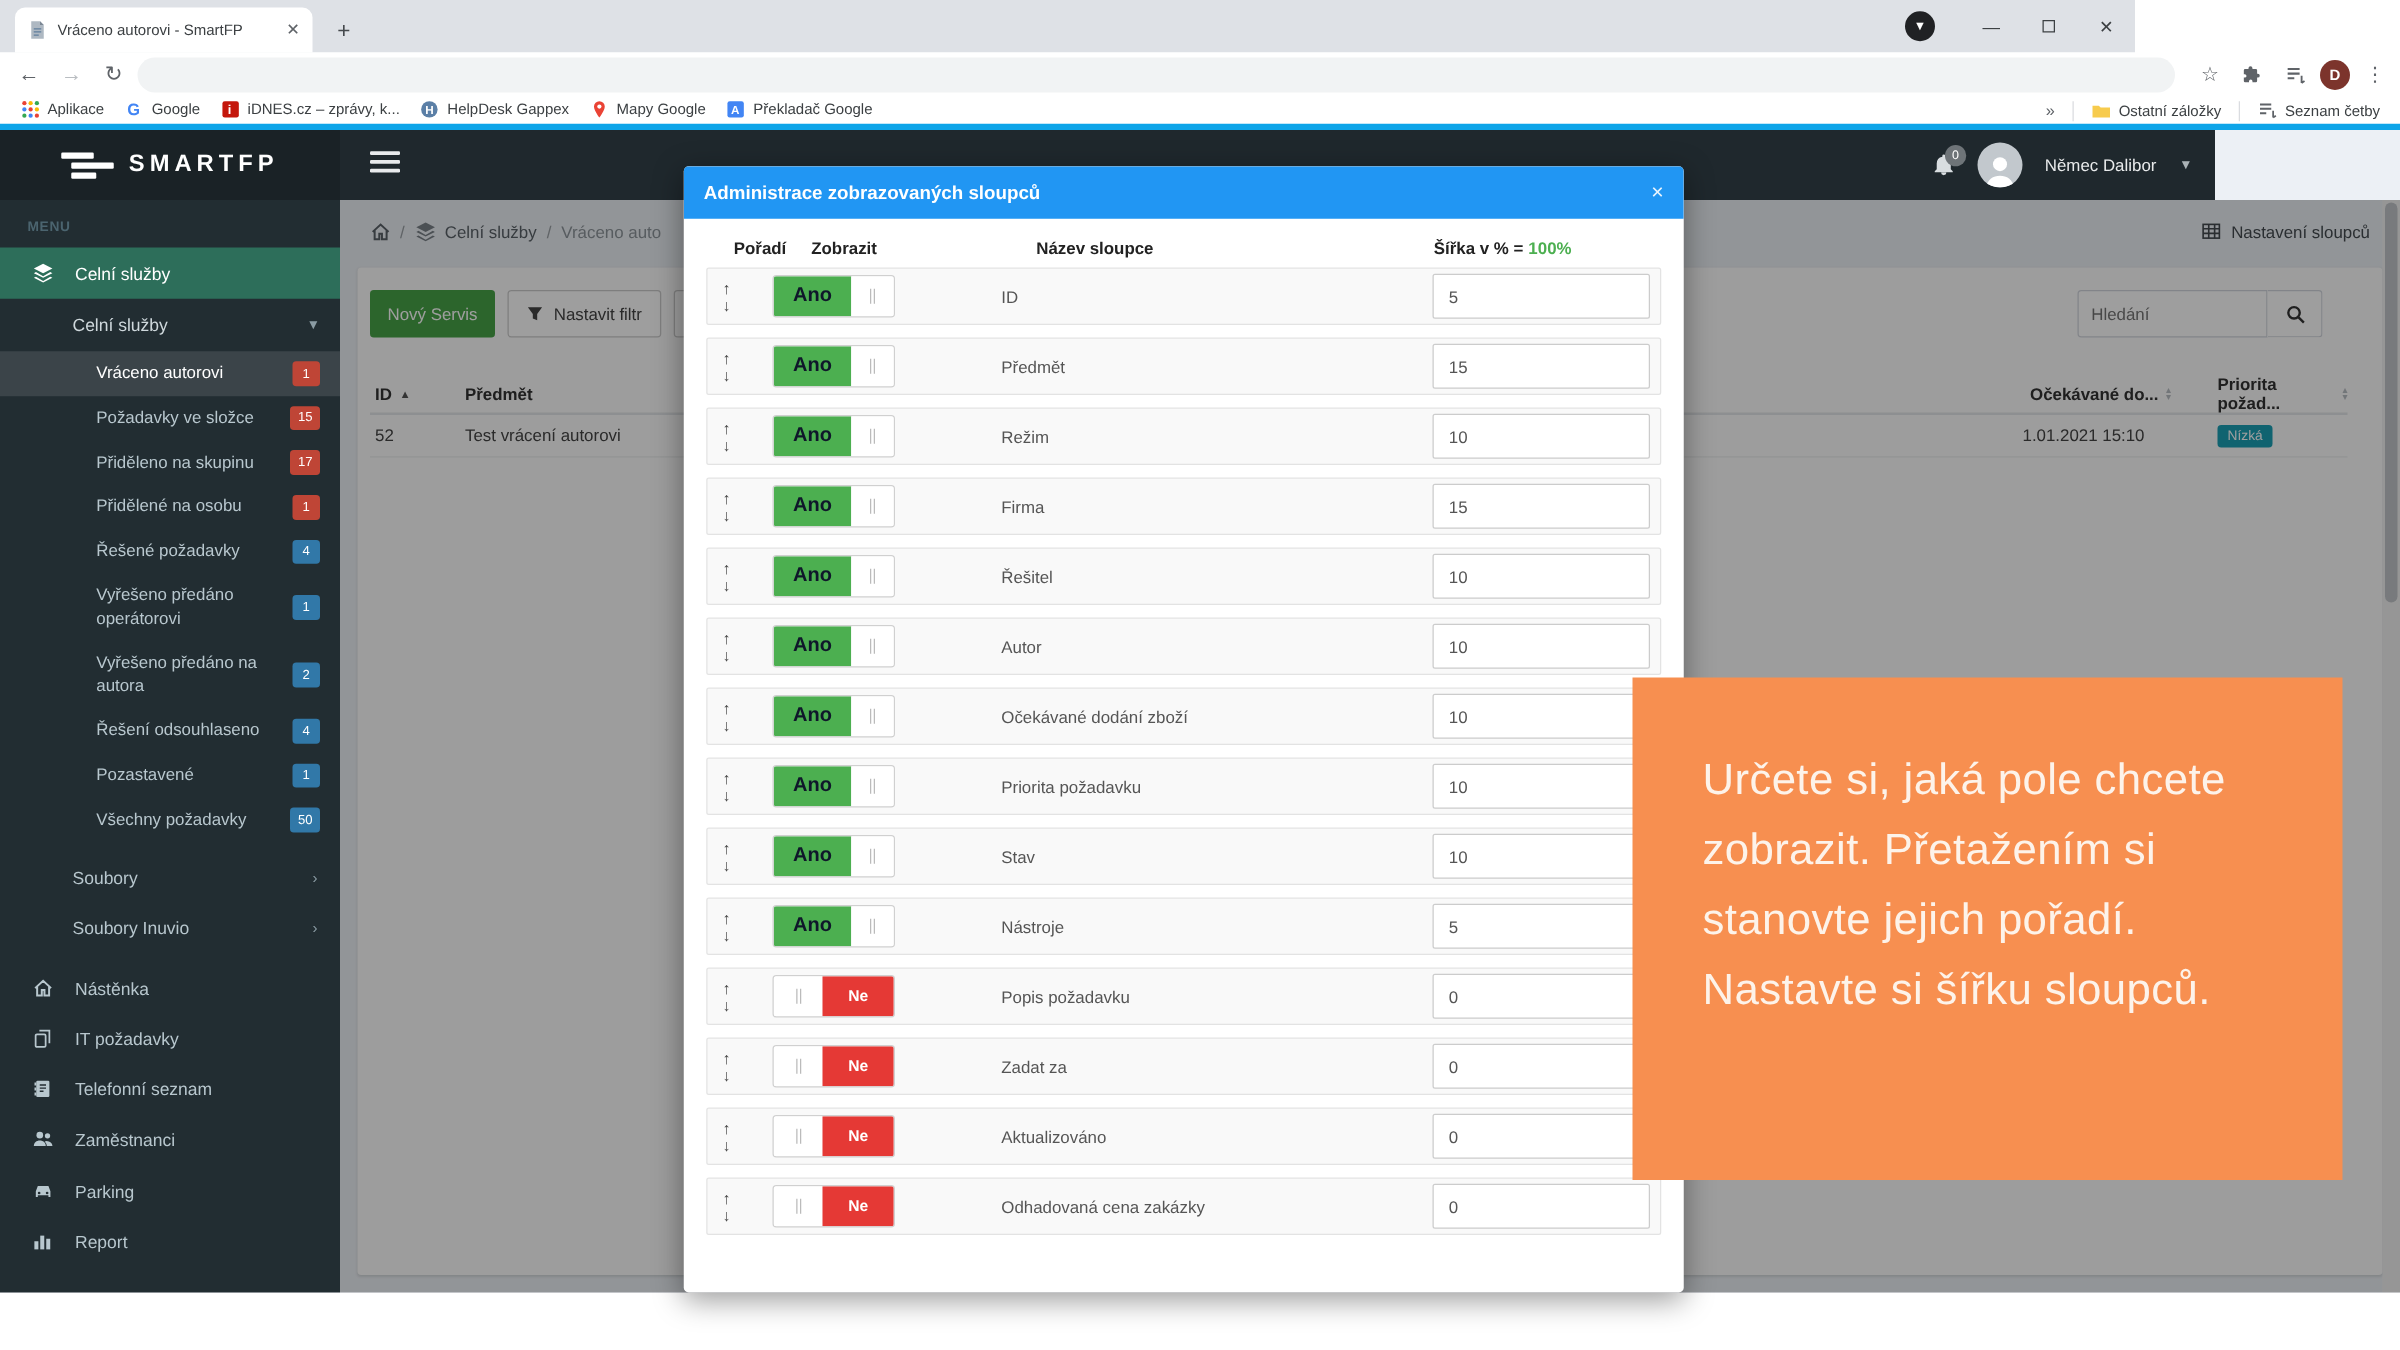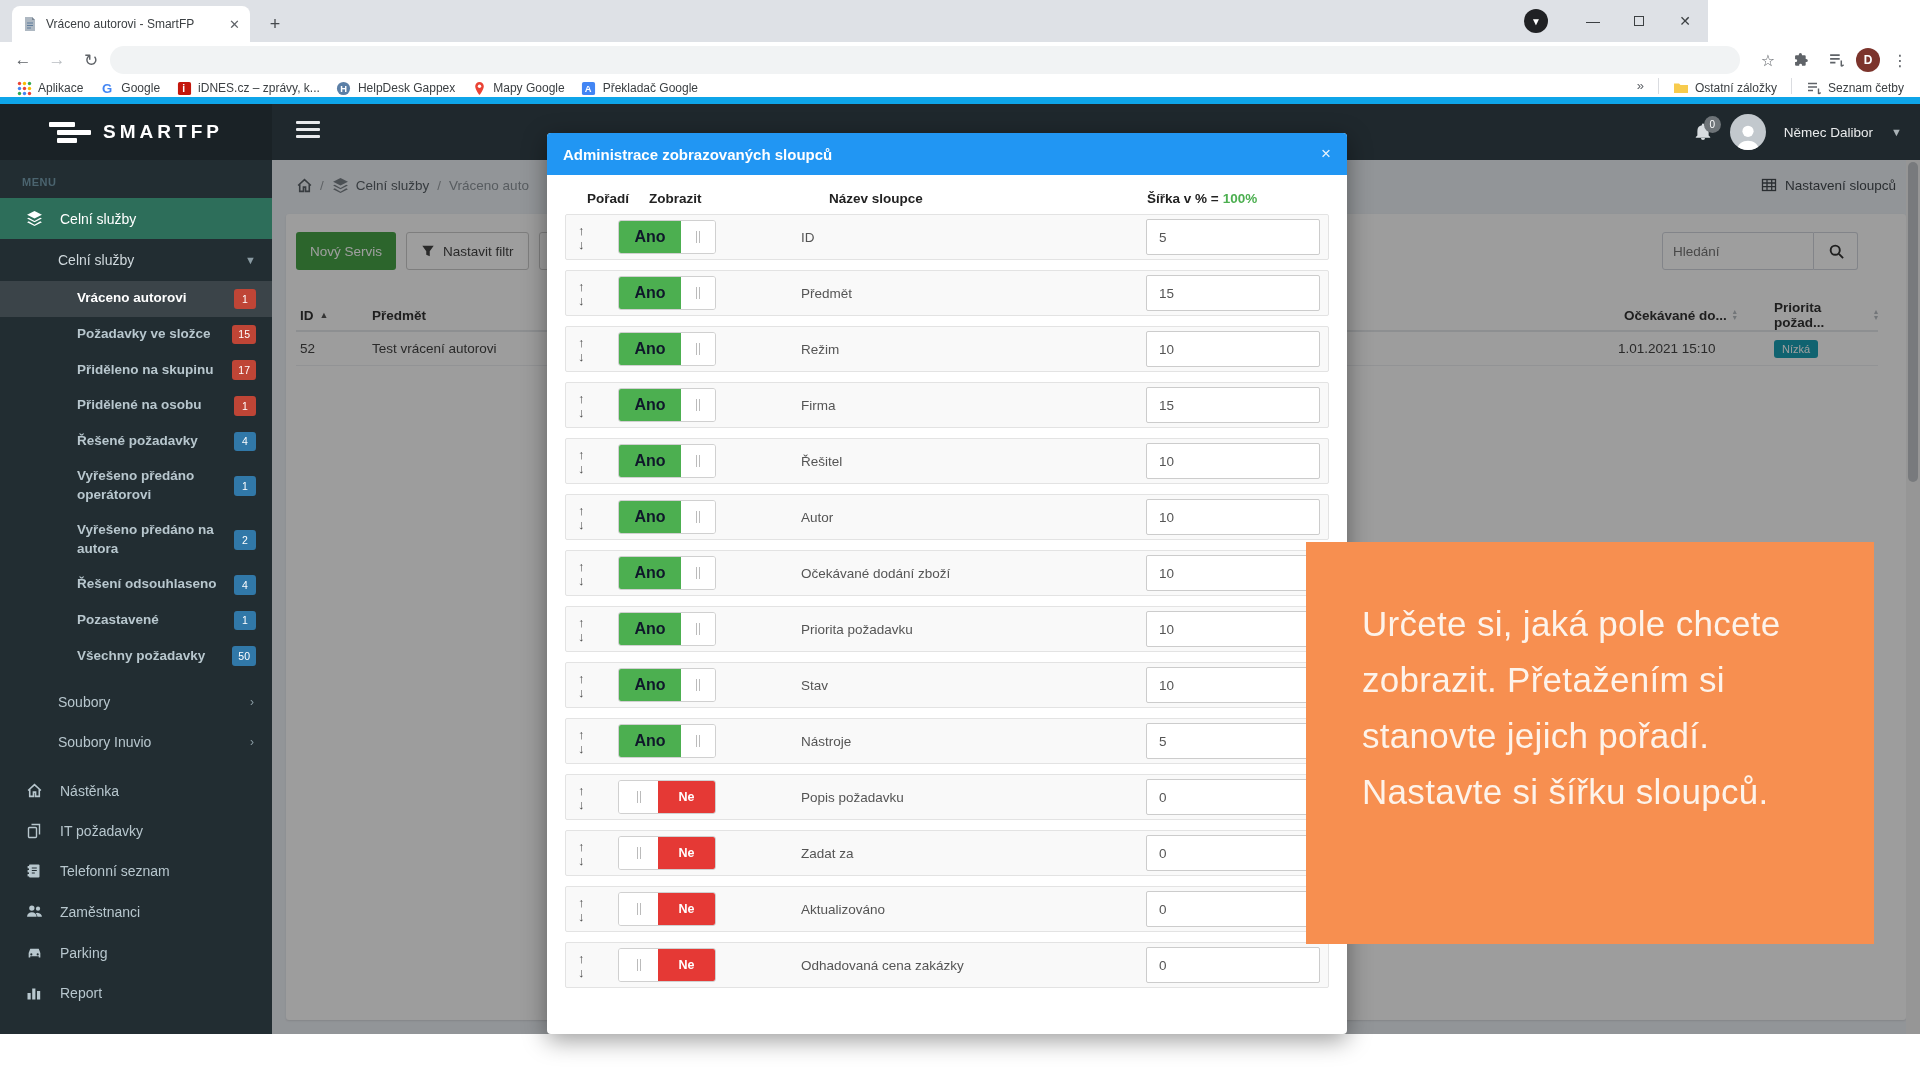--- a/index.html
+++ b/index.html
@@ -27,31 +27,31 @@
     font-size:17px; color:#5f6368; }
   .nbtn.dis { color:#b9bdc1; }
   #addressbar { position:absolute; left:110px; top:46px; width:1630px; height:28px;
     background:#f1f3f4; border-radius:14px; }
   .tb-right { position:absolute; right:6px; top:42px; height:36px; display:flex; align-items:center; gap:6px; }
   .tbi { width:28px; height:28px; display:flex; align-items:center; justify-content:center;
     color:#5f6368; font-size:16px; }
   .profile-dot { width:24px; height:24px; border-radius:50%; background:#7c342c; color:#fff;
     font-size:12px; font-weight:bold; display:flex; align-items:center; justify-content:center; }
   #bookmarks { position:absolute; left:0; top:78px; width:1920px; height:26px; background:#fff;
-    border-bottom:7px solid #0ea5e9; display:flex; align-items:flex-start; padding:0 8px; }
+    border-bottom:5px solid #0ea5e9; display:flex; align-items:center; padding:0 8px; }
   .bm { display:flex; align-items:center; gap:6px; font-size:12px; color:#3c4043;
     padding:2px 8px; border-radius:4px; white-space:nowrap; }
   .bm-ic { width:16px; height:16px; display:flex; align-items:center; justify-content:center; }
   .bm-spacer { flex:1; }
   .bm-sep { width:1px; height:16px; background:#dadce0; margin:0 6px; }
   .overflow-chev { color:#5f6368; font-size:13px; padding:0 8px; }
 
   
   #app { position:absolute; left:0; top:104px; width:1920px; height:930px; background:#ecf0f5; }
-  #navbar { position:absolute; left:0; top:0; width:1920px; height:56px; background:#1f282d; }
+  #navbar { position:absolute; left:0; top:0; width:1772px; height:56px; background:#1f282d; }
   #logo { position:absolute; left:0; top:0; width:272px; height:56px; background:#1a2226;
     display:flex; align-items:center; justify-content:center; gap:12px; }
   .logo-bars { display:flex; flex-direction:column; gap:3px; align-items:flex-start; }
   .logo-bars i { display:block; background:#fff; height:5px; border-radius:1px; }
   .lb1 { width:26px; margin-left:0; } .lb2 { width:34px; margin-left:8px; }
   .lb3 { width:20px; margin-left:8px; }
   .logo-text { color:#fff; font-size:19px; font-weight:bold; letter-spacing:4px; }
   #hamburger { position:absolute; left:296px; top:17px; width:24px; display:flex; flex-direction:column; gap:4px; }
   #hamburger i { height:3px; background:#e8eaec; border-radius:1px; }
   #nav-right { position:absolute; right:18px; top:0; height:56px; display:flex; align-items:center; gap:18px; }
@@ -71,21 +71,21 @@
     color:#b8c7ce; font-size:14px; }
   .side-item .si-ic { width:18px; color:#b8c7ce; flex:none; }
   .side-item.active-green { background:#2d6e5a; color:#fff; }
   .side-item.active-green .si-ic { color:#fff; }
   .section-parent { display:flex; align-items:center; padding:13px 16px 13px 58px;
     color:#cfd8dc; font-size:14px; }
   .section-parent .chev { margin-left:auto; color:#8a9ba3; font-size:11px; }
   .sub-item { display:flex; align-items:center; padding:8px 16px 8px 77px; color:#b8c7ce;
     font-size:13.5px; line-height:1.4; position:relative; }
   .sub-item.active { background:#3b4449; color:#fff; }
-  .sub-label { flex:1; padding-right:8px;font-weight:bold; }
+  .sub-label { flex:1; padding-right:8px; }
   .badge { flex:none; font-size:10.5px; color:#fff; border-radius:3px; padding:2.5px 6px;
     min-width:22px; text-align:center; align-self:center; }
   .badge.red { background:#bf4536; }
   .badge.blue { background:#3178a8; }
   .collapsed-item { display:flex; align-items:center; padding:12px 18px 12px 58px;
     color:#b8c7ce; font-size:14px; }
   .collapsed-item .chev { margin-left:auto; color:#8a9ba3; font-size:12px; }
   .bottom-gap { height:8px; }
 
   

